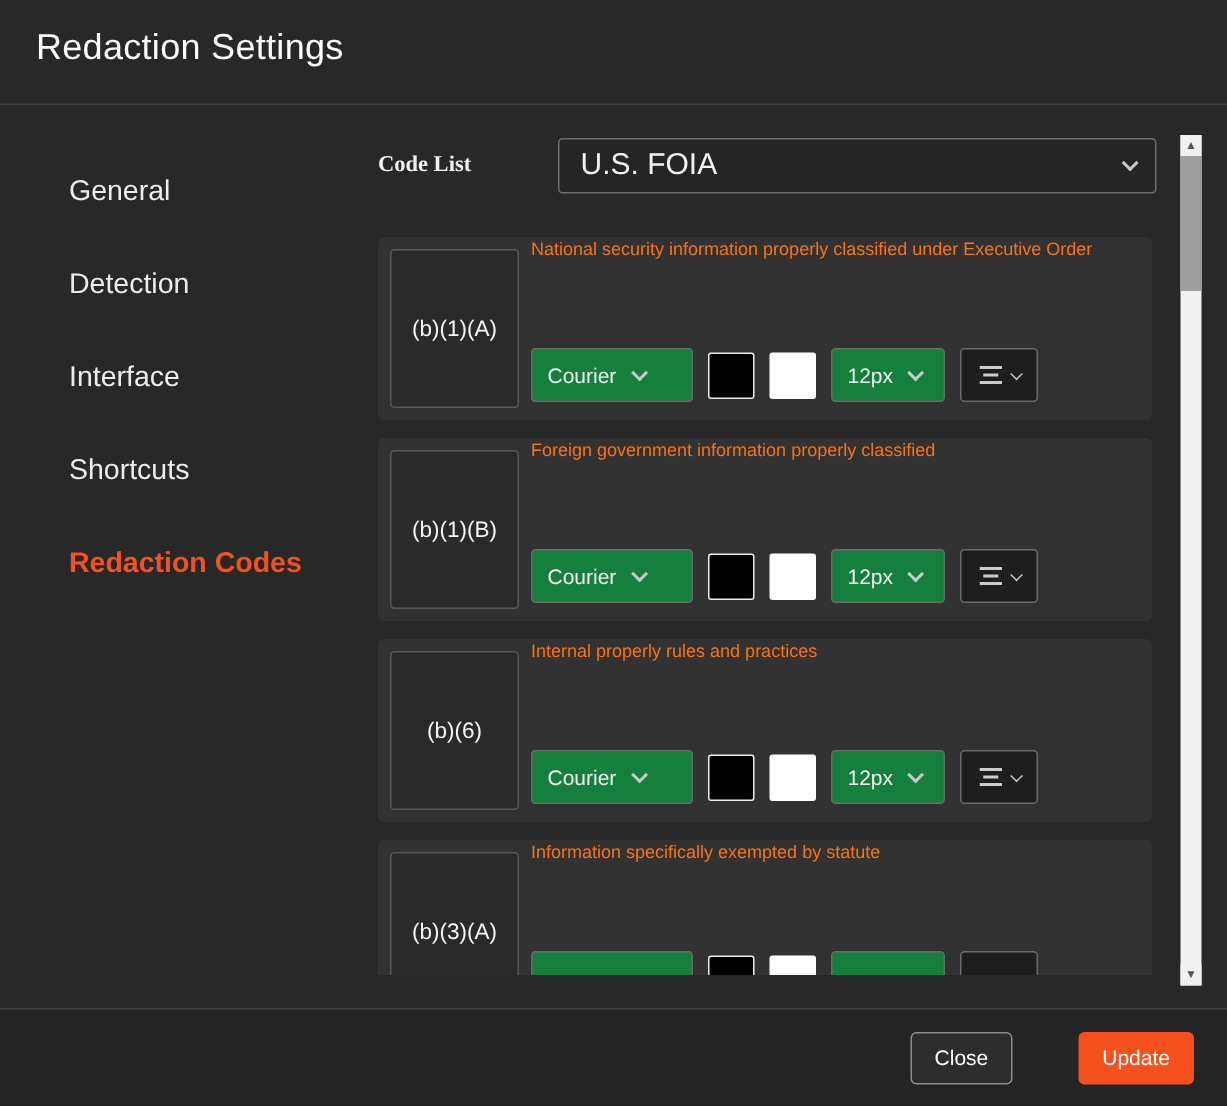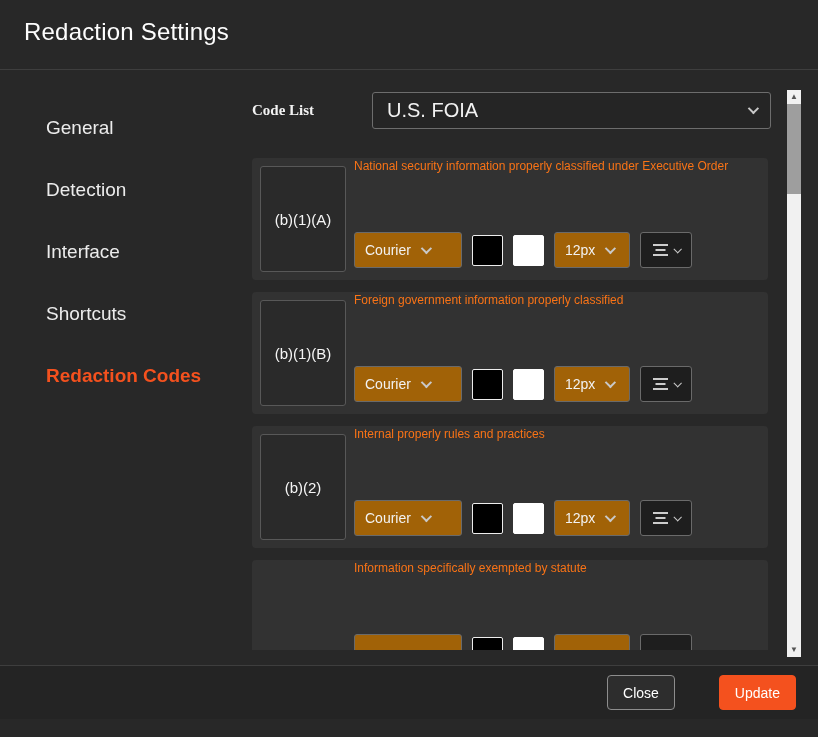--- a/index.html
+++ b/index.html
@@ -120,21 +120,21 @@
     line-height:1.4;
     color:#f97316;
   }
   .card-controls {
     position:absolute;
     left:102px; bottom:12px;
     display:flex; align-items:center; gap:10px;
   }
   .ctl-select {
     height:36px;
-    background:#a16207;
+    background:#15803d;
     border:1px solid #6a6a6a;
     border-radius:3px;
     display:flex; align-items:center;
     padding:0 10px;
     gap:10px;
     font-size:14px;
     color:#f2f2f2;
     cursor:pointer;
   }
   .ctl-select.font { min-width:108px; }
@@ -186,22 +186,22 @@
   .scroll-thumb {
     position:absolute;
     top:14px; left:0;
     width:14px; height:90px;
     background:#9e9e9e;
     cursor:grab;
   }
 
   
   .footer {
-    position:absolute; bottom:18px; left:0; right:0;
-    height:54px;
+    position:absolute; bottom:0; left:0; right:0;
+    height:65px;
     background:#242424;
     border-top:1px solid #3e3e3e;
     display:flex; align-items:center; justify-content:flex-end;
     gap:12px;
     padding-right:22px;
   }
   .btn {
     height:35px;
     border-radius:4px;
     font-size:14px;
@@ -299,21 +299,21 @@
           <rect x="2.5" y="5" width="10" height="2" fill="#cccccc"></rect>
           <rect x="0" y="10" width="15" height="2" fill="#cccccc"></rect>
         </svg>
         <span class="mini-chevron"></span>
       </div>
     </div>
   </div>
 
   <div class="code-card">
     <div class="code-box">
-      <span>(b)(2)</span>
+      <span>(b)(6)</span>
     </div>
     <div class="code-desc">Internal properly rules and practices</div>
     <div class="card-controls">
       <div class="ctl-select font">
         <span class="sel-text">Courier</span>
         <span class="chevron"></span>
       </div>
       <button class="swatch fill" style="background: rgb(0, 0, 0);"></button>
       <button class="swatch text" style="background: rgb(255, 255, 255);"></button>
       <div class="ctl-select size">
@@ -325,20 +325,23 @@
           <rect x="0" y="0" width="15" height="2" fill="#cccccc"></rect>
           <rect x="2.5" y="5" width="10" height="2" fill="#cccccc"></rect>
           <rect x="0" y="10" width="15" height="2" fill="#cccccc"></rect>
         </svg>
         <span class="mini-chevron"></span>
       </div>
     </div>
   </div>
 
   <div class="code-card">
+    <div class="code-box">
+      <span>(b)(3)(A)</span>
+    </div>
     <div class="code-desc">Information specifically exempted by statute</div>
     <div class="card-controls">
       <div class="ctl-select font">
         
         
       </div>
       <button class="swatch fill" style="background: rgb(0, 0, 0);"></button>
       <button class="swatch text" style="background: rgb(255, 255, 255);"></button>
       <div class="ctl-select size">
         

